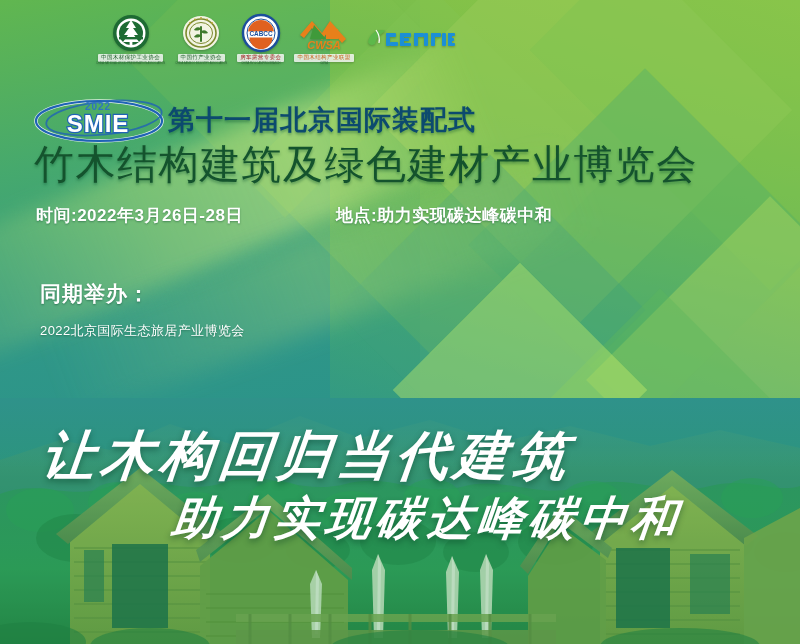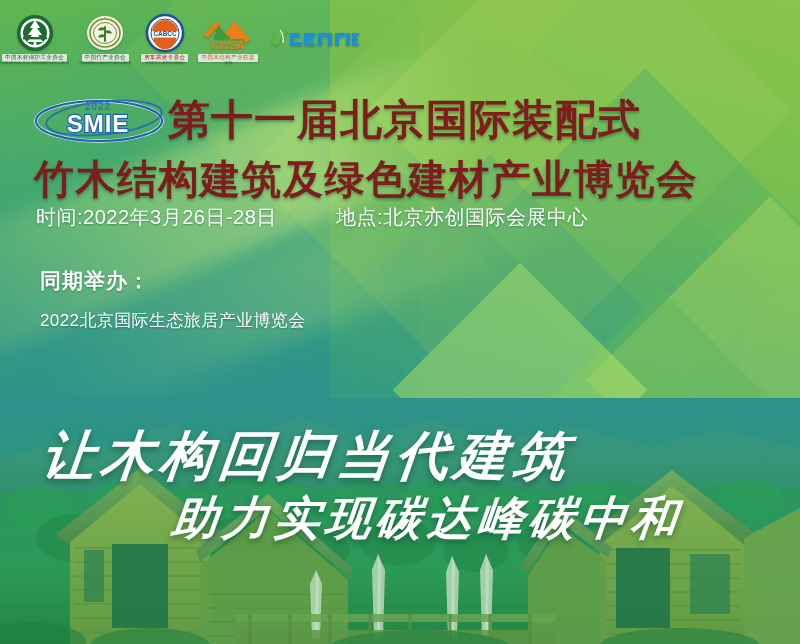--- a/index.html
+++ b/index.html
@@ -102,20 +102,21 @@
   .photo-fade{
     position:absolute; left:0; right:0; top:398px; height:70px;
     background:linear-gradient(180deg, rgba(47,146,138,1) 0%, rgba(47,146,138,.55) 45%, rgba(47,146,138,0) 100%);
     pointer-events:none;
   }
 
   
   .logo-strip{
     position:absolute; top:8px; left:0; width:800px; height:62px;
     display:flex; align-items:center; gap:10px;
+    padding-left:96px;
     box-sizing:border-box;
   }
   .logo{
     position:relative;
     display:flex; flex-direction:column; align-items:center; justify-content:center;
     filter:drop-shadow(0 1px 1px rgba(0,0,0,.25));
   }
   .logo svg{display:block;}
   .logo .ltext{
     margin-top:1px;
@@ -141,63 +142,64 @@
   .title-row{
     position:absolute; top:96px; left:32px;
     display:flex; align-items:center; gap:2px;
   }
   .smie{
     position:relative; width:134px; height:48px;
     flex:0 0 auto;
   }
   .smie svg{display:block;}
   .title-l1{
-    font-size:42px;
+    font-size:27px;
     font-weight:bold;
-    color:#7f1d1d;
+    color:#0c4a6e;
     letter-spacing:1px;
     line-height:1;
     text-shadow:0 2px 3px rgba(0,70,40,.40);
     white-space:nowrap;
   }
   .title-l2{
-    position:absolute; top:159px; left:34px;
+    position:absolute; top:144px; left:34px;
     font-size:40px;
-    font-weight:bold;
-    color:#7f1d1d;
+    font-weight:normal;
+    color:#14532d;
     letter-spacing:1.5px;
     line-height:1;
     text-shadow:0 2px 3px rgba(0,70,40,.40);
     white-space:nowrap;
   }
 
   
   .info-row{
     position:absolute; top:204px; left:36px;
     width:620px;
     display:flex; align-items:flex-end;
     color:#ffffff;
-    font-size:20px;
+    font-size:17px;
     letter-spacing:.5px;
     text-shadow:0 1px 2px rgba(0,60,40,.40);
+    font-weight:bold;
   }
   .info-time{width:300px;}
 
   
   .concurrent{
-    position:absolute; top:267px; left:40px;
+    position:absolute; top:280px; left:40px;
   }
   .conc-head{
     font-size:21px; font-weight:bold; color:#ffffff;
     letter-spacing:1px;
     text-shadow:0 1px 2px rgba(0,60,40,.45);
     margin-bottom:14px;
   }
   .conc-item{
-    font-size:17px; color:#ffffff;
+    font-size:13px; color:#ffffff;
     letter-spacing:.4px;
     margin-bottom:17px;
     text-shadow:0 1px 2px rgba(0,60,40,.40);
   }
 
   
   .slogan1,.slogan2{
     position:absolute;
     color:#ffffff;
     font-family:"DejaVu Serif","Liberation Serif",serif;
@@ -499,21 +501,21 @@
         <text x="66" y="14" text-anchor="middle" font-family="Liberation Sans, sans-serif" font-size="10" font-weight="bold" fill="#2f74c0" letter-spacing="1">2022</text>
         <text x="66" y="36" text-anchor="middle" font-family="Liberation Sans, sans-serif" font-size="24" font-weight="bold" fill="#ffffff" stroke="#1f63b5" stroke-width="2.4" paint-order="stroke" letter-spacing="1">SMIE</text>
       </svg>
     </div>
     <div class="title-l1">第十一届北京国际装配式</div>
   </div>
   <div class="title-l2">竹木结构建筑及绿色建材产业博览会</div>
 
   <div class="info-row">
     <span class="info-time">时间:2022年3月26日-28日</span>
-    <span>地点:北京亦创国际会展中心</span>
+    <span>地点:助力实现碳达峰碳中和</span>
   </div>
 
   <div class="concurrent">
     <div class="conc-head">同期举办：</div>
     <div class="conc-item">2022北京国际生态旅居产业博览会</div>
   </div>
 
   <div class="slogan1">让木构回归当代建筑</div>
   <div class="slogan2">助力实现碳达峰碳中和</div>
 

